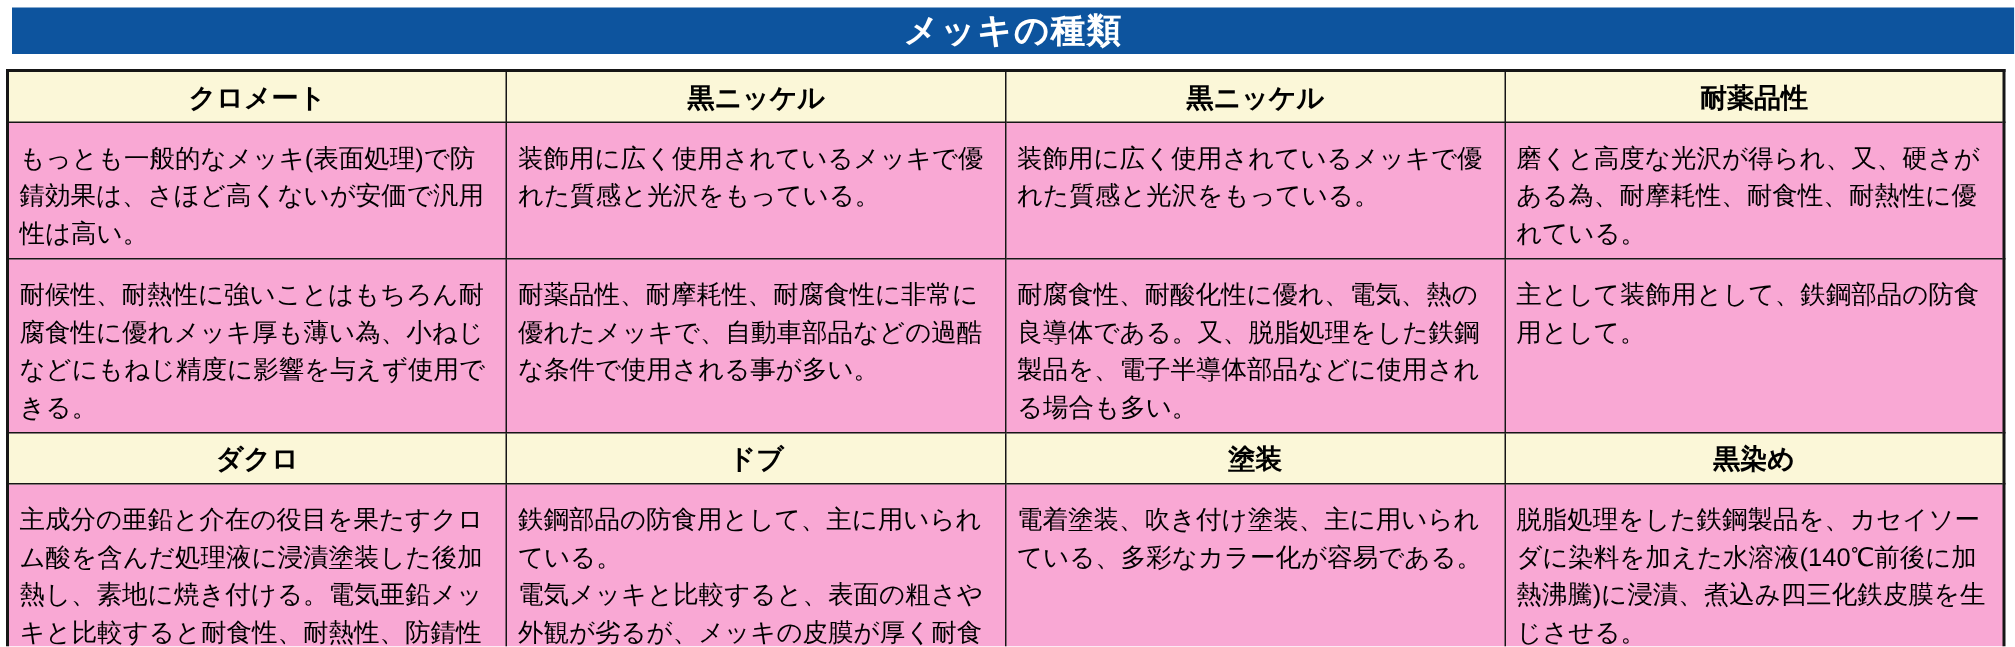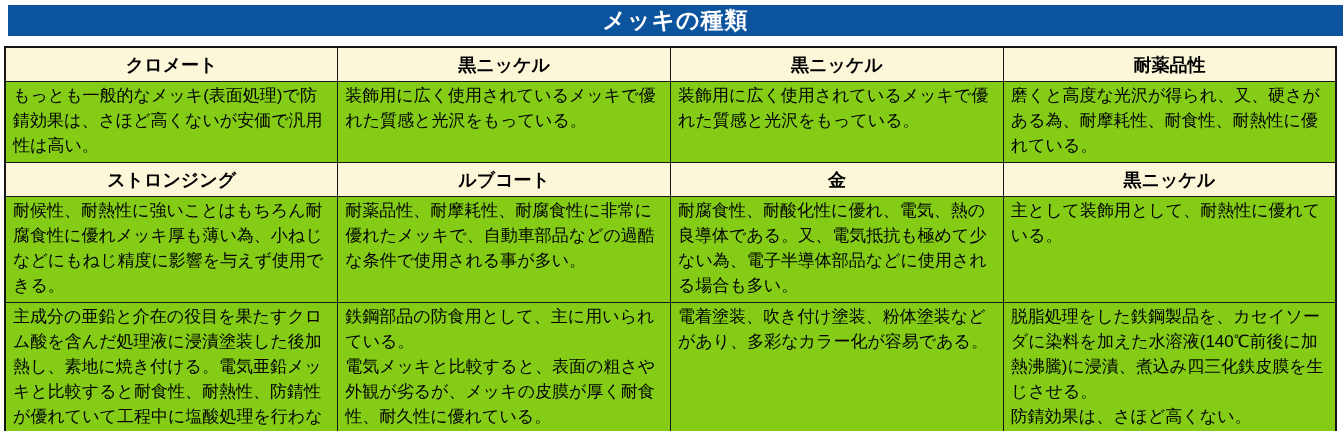--- a/index.html
+++ b/index.html
@@ -50,27 +50,27 @@
     background: #fbf7d8;
     font-size: 18px;
     font-weight: bold;
     color: #000000;
     text-align: center;
     vertical-align: middle;
     height: 27px;
     padding: 3px 4px;
   }
   table.plating-table td {
-    background: #84cc16;
+    background: #f9a8d4;
     font-size: 17px;
     line-height: 25px;
     color: #000000;
     text-align: left;
     vertical-align: top;
-    padding: 1px 6px 4px 7px;
+    padding: 11px 6px 4px 7px;
   }
   tr.body-row-1 td { height: 58px; }
   tr.body-row-2 td { height: 89px; }
   tr.body-row-3 td { height: 121px; }
   td .cell-text {
     white-space: pre-line;
     display: block;
   }
 </style>
 </head>
@@ -103,50 +103,50 @@
         <td>
             <span class="cell-text">装飾用に広く使用されているメッキで優れた質感と光沢をもっている。</span>
           </td>
         <td>
             <span class="cell-text">装飾用に広く使用されているメッキで優れた質感と光沢をもっている。</span>
           </td>
         <td>
             <span class="cell-text">磨くと高度な光沢が得られ、又、硬さがある為、耐摩耗性、耐食性、耐熱性に優れている。</span>
           </td>
       </tr>
-      <tr class="head-row">
-        <th>ストロンジング</th>
-        <th>ルブコート</th>
-        <th>金</th>
-        <th>黒ニッケル</th>
-      </tr>
       <tr class="body-row-2">
         <td>
             <span class="cell-text">耐候性、耐熱性に強いことはもちろん耐腐食性に優れメッキ厚も薄い為、小ねじなどにもねじ精度に影響を与えず使用できる。</span>
           </td>
         <td>
             <span class="cell-text">耐薬品性、耐摩耗性、耐腐食性に非常に優れたメッキで、自動車部品などの過酷な条件で使用される事が多い。</span>
           </td>
         <td>
-            <span class="cell-text">耐腐食性、耐酸化性に優れ、電気、熱の良導体である。又、電気抵抗も極めて少ない為、電子半導体部品などに使用される場合も多い。</span>
+            <span class="cell-text">耐腐食性、耐酸化性に優れ、電気、熱の良導体である。又、脱脂処理をした鉄鋼製品を、電子半導体部品などに使用される場合も多い。</span>
           </td>
         <td>
-            <span class="cell-text">主として装飾用として、耐熱性に優れている。</span>
+            <span class="cell-text">主として装飾用として、鉄鋼部品の防食用として。</span>
           </td>
+      </tr>
+      <tr class="head-row">
+        <th>ダクロ</th>
+        <th>ドブ</th>
+        <th>塗装</th>
+        <th>黒染め</th>
       </tr>
       <tr class="body-row-3">
         <td>
             <span class="cell-text">主成分の亜鉛と介在の役目を果たすクロム酸を含んだ処理液に浸漬塗装した後加熱し、素地に焼き付ける。電気亜鉛メッキと比較すると耐食性、耐熱性、防錆性が優れていて工程中に塩酸処理を行わないので、水素脆性の恐れがない。</span>
           </td>
         <td>
             <span class="cell-text">鉄鋼部品の防食用として、主に用いられている。
 電気メッキと比較すると、表面の粗さや外観が劣るが、メッキの皮膜が厚く耐食性、耐久性に優れている。</span>
           </td>
         <td>
-            <span class="cell-text">電着塗装、吹き付け塗装、粉体塗装などがあり、多彩なカラー化が容易である。</span>
+            <span class="cell-text">電着塗装、吹き付け塗装、主に用いられている、多彩なカラー化が容易である。</span>
           </td>
         <td>
             <span class="cell-text">脱脂処理をした鉄鋼製品を、カセイソーダに染料を加えた水溶液(140℃前後に加熱沸騰)に浸漬、煮込み四三化鉄皮膜を生じさせる。
 防錆効果は、さほど高くない。</span>
           </td>
       </tr>
     </tbody>
   </table>
 
 </div>

